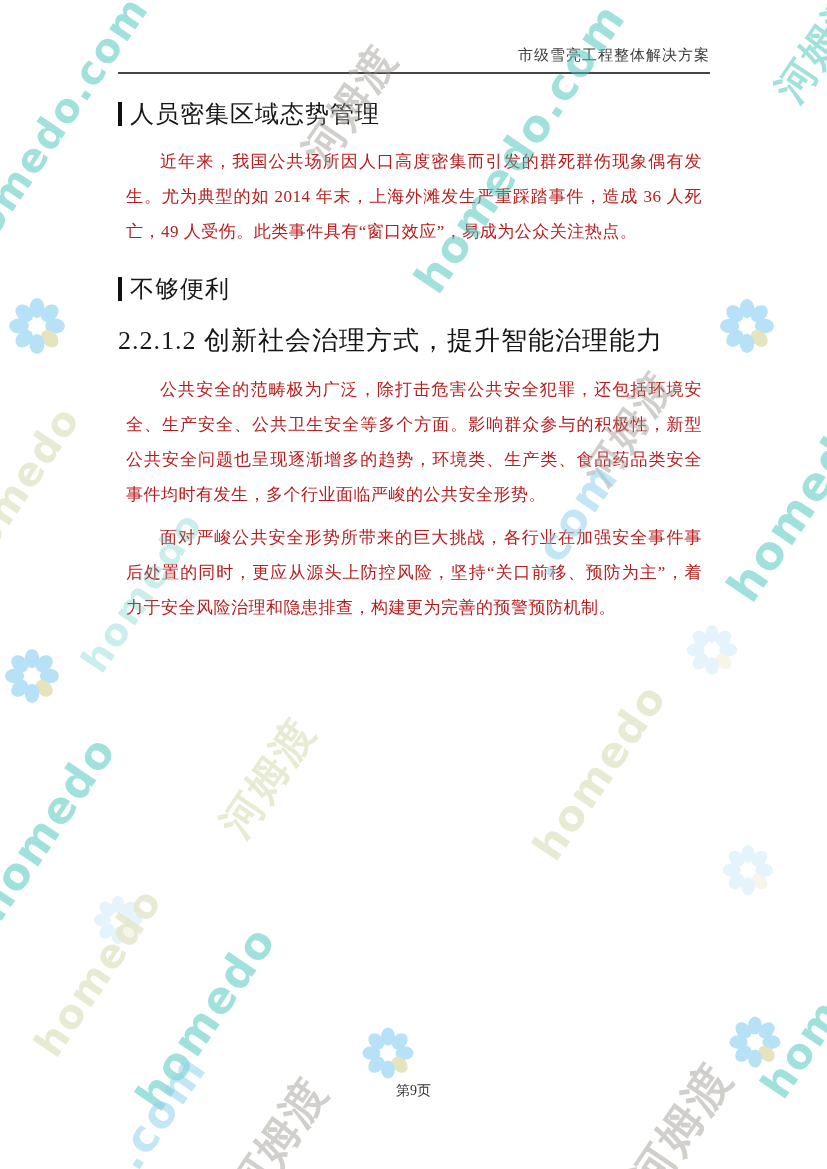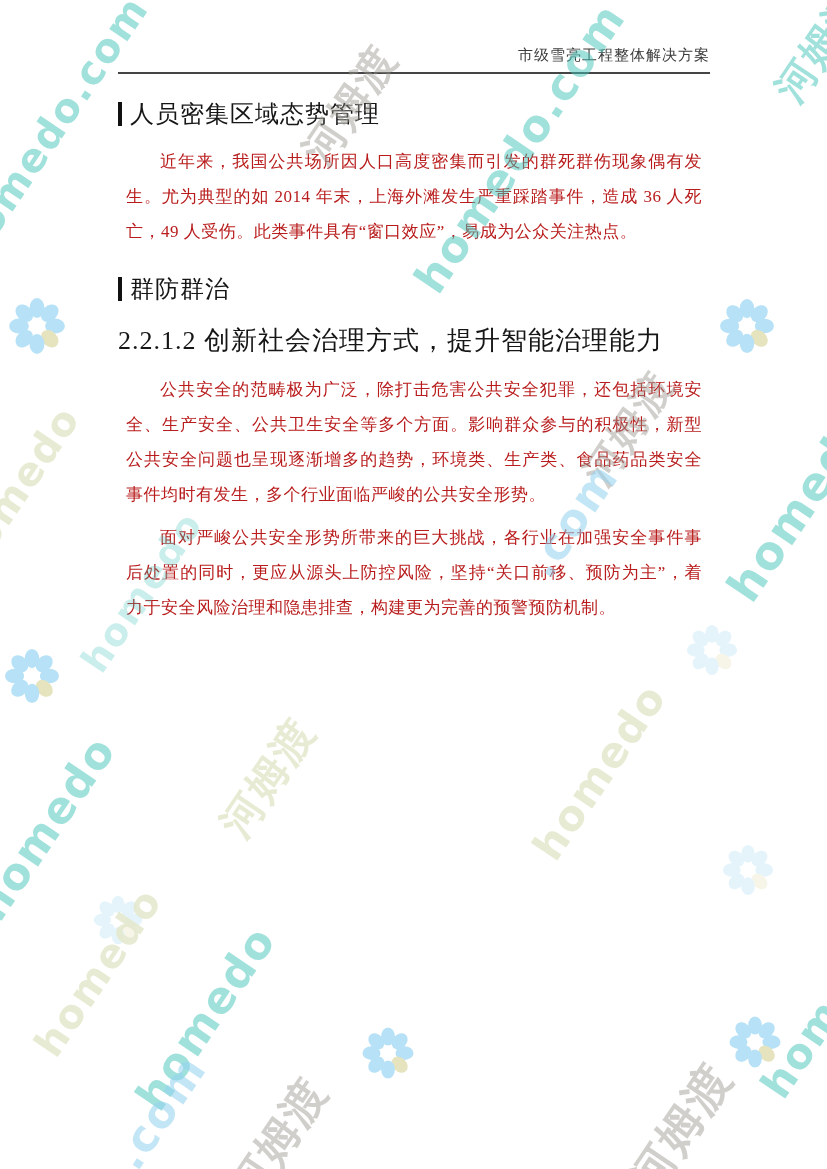--- a/index.html
+++ b/index.html
@@ -190,25 +190,26 @@
 
     <div class="side-heading">
       <span class="bar"></span>
       <span>人员密集区域态势管理</span>
     </div>
 
     <p class="body-para">近年来，我国公共场所因人口高度密集而引发的群死群伤现象偶有发生。尤为典型的如 2014 年末，上海外滩发生严重踩踏事件，造成 36 人死亡，49 人受伤。此类事件具有“窗口效应”，易成为公众关注热点。</p>
 
     <div class="side-heading">
       <span class="bar"></span>
-      <span>群防群治</span>
+      <span>不够便利</span>
     </div>
 
 
     <h2 class="num-heading">2.2.1.2 创新社会治理方式，提升智能治理能力</h2>
 
     <p class="body-para">公共安全的范畴极为广泛，除打击危害公共安全犯罪，还包括环境安全、生产安全、公共卫生安全等多个方面。影响群众参与的积极性，新型公共安全问题也呈现逐渐增多的趋势，环境类、生产类、食品药品类安全事件均时有发生，多个行业面临严峻的公共安全形势。</p>
     <p class="body-para">面对严峻公共安全形势所带来的巨大挑战，各行业在加强安全事件事后处置的同时，更应从源头上防控风险，坚持“关口前移、预防为主”，着力于安全风险治理和隐患排查，构建更为完善的预警预防机制。</p>
 
   </div>
 
+  <div class="doc-footer">第9页</div>
 
 </div>
 
 </body></html>

